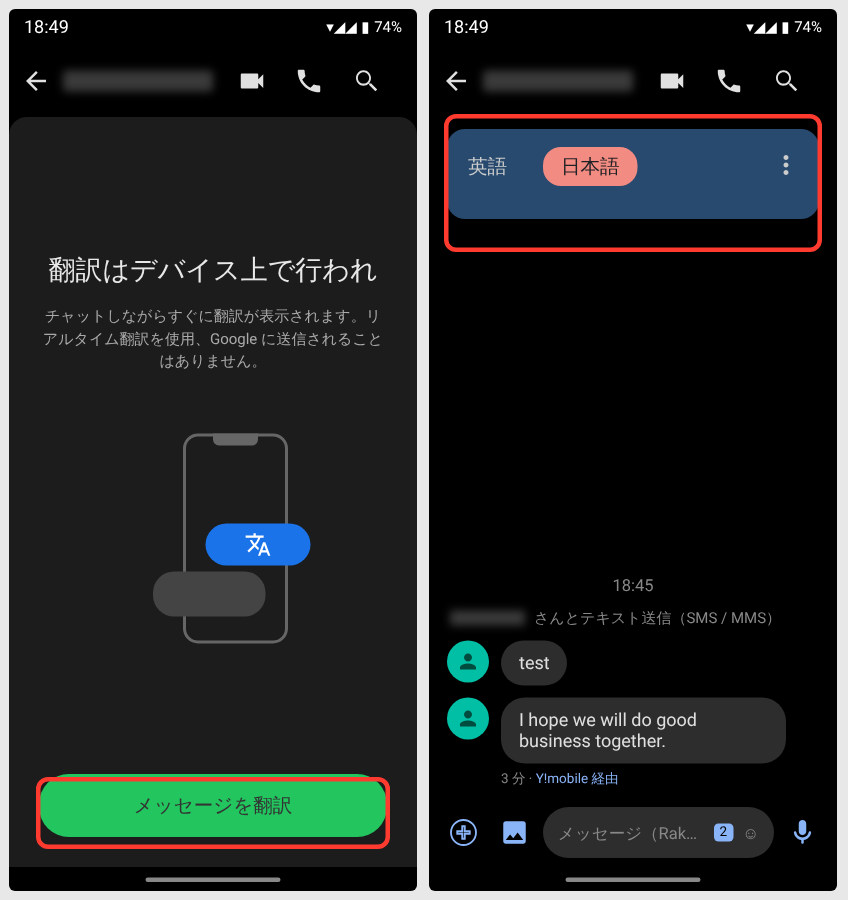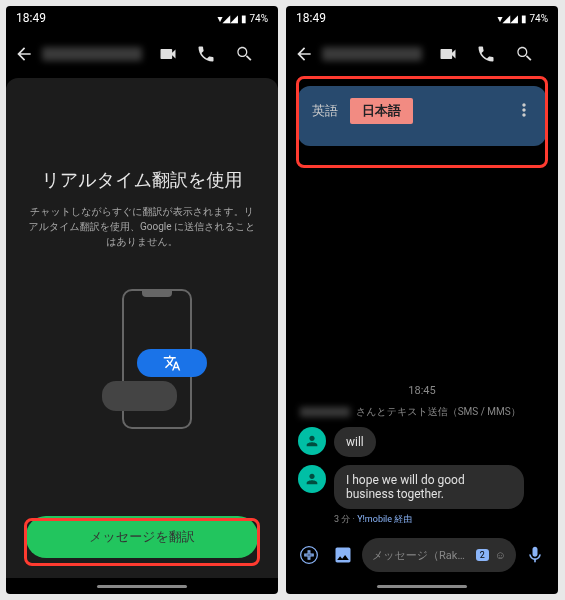--- a/index.html
+++ b/index.html
@@ -25,23 +25,23 @@
 .ill-pill-blue svg { width: 18px; height: 18px; fill: #fff; }
 .ill-pill-grey { position: absolute; left: 50px; top: 102px; width: 75px; height: 30px; background: #444; border-radius: 14px; }
 .translate-btn { background: #22c55e; color: #333; padding: 12px 0; width: 100%; text-align: center; border-radius: 20px; font-size: 13px; cursor: pointer; }
 .redbox-left { position: absolute; left: 18px; bottom: 28px; right: 18px; height: 48px; border: 3px solid #ff3b30; border-radius: 8px; pointer-events: none; }
 .nav-bar { height: 16px; display: flex; justify-content: center; align-items: center; }
 .nav-pill { width: 90px; height: 3px; background: #888; border-radius: 2px; }
 
 
 .chat-area { flex: 1; display: flex; flex-direction: column; position: relative; }
 .translate-card { background: #284a6e; margin: 8px 12px; border-radius: 12px; padding: 12px 14px; position: relative; }
-.lang-row { display: flex; align-items: center; gap: 12px; margin-bottom: 10px; }
+.lang-row { display: flex; align-items: center; gap: 24px; margin-bottom: 10px; }
 .lang-inactive { color: #ccc; font-size: 13px; }
-.lang-active { background: #f28b82; color: #202124; padding: 4px 12px; border-radius: 2px; font-size: 13px; font-weight: bold; }
+.lang-active { background: #f28b82; color: #202124; padding: 4px 12px; border-radius: 12px; font-size: 13px; }
 .lang-menu { position: absolute; right: 10px; top: 12px; color: #ccc; cursor: pointer; }
 .translated-text { color: #e8eaed; font-size: 12px; line-height: 1.6; }
 .redbox-right { position: absolute; left: 10px; top: 70px; right: 10px; height: 92px; border: 3px solid #ff3b30; border-radius: 8px; pointer-events: none; }
 .chat-spacer { flex: 1; }
 .timestamp { text-align: center; color: #888; font-size: 11px; padding: 4px 16px; }
 .sms-info { display: flex; align-items: center; gap: 6px; padding: 4px 14px; color: #888; font-size: 10px; }
 .info-blur { width: 50px; height: 10px; background: #3a3a3a; filter: blur(3px); }
 .msg-row { display: flex; align-items: flex-start; gap: 8px; padding: 4px 12px; }
 .avatar { width: 28px; height: 28px; border-radius: 50%; background: #00bfa5; display: flex; align-items: center; justify-content: center; flex-shrink: 0; }
 .avatar svg { width: 16px; height: 16px; fill: #004d40; }
@@ -93,21 +93,21 @@
           </svg>
         </div>
       <div class="icon-btn">
           <svg viewBox="0 0 24 24">
             <path d="M12 8c1.1 0 2-.9 2-2s-.9-2-2-2-2 .9-2 2 .9 2 2 2zm0 2c-1.1 0-2 .9-2 2s.9 2 2 2 2-.9 2-2-.9-2-2-2zm0 6c-1.1 0-2 .9-2 2s.9 2 2 2 2-.9 2-2-.9-2-2-2z"></path>
           </svg>
         </div>
     </div>
   </div>
   <div class="onboard-content">
-    <div class="onboard-title">リアルタイム翻訳を使用</div>
+    <div class="onboard-title">翻訳はデバイス上で行われ</div>
     <div class="onboard-desc">チャットしながらすぐに翻訳が表示されます。リアルタイム翻訳を使用、Google に送信されることはありません。</div>
     <div class="illustration">
       <div class="ill-phone"></div>
       <div class="ill-notch"></div>
       <div class="ill-pill-blue">
         <svg viewBox="0 0 24 24">
             <path d="M12.87 15.07l-2.54-2.51.03-.03c1.74-1.94 2.98-4.17 3.71-6.53H17V4h-7V2H8v2H1v2h11.17C11.5 7.92 10.44 9.75 9 11.35 8.07 10.32 7.3 9.19 6.69 8h-2c.73 1.63 1.73 3.17 2.98 4.56l-5.09 5.02L4 19l5-5 3.11 3.11.76-2.04zM18.5 10h-2L12 22h2l1.12-3h4.75L21 22h2l-4.5-12zm-2.62 7l1.62-4.33L19.12 17h-3.24z"></path>
           </svg>
       </div>
       <div class="ill-pill-grey"></div>
@@ -179,21 +179,21 @@
     <div class="sms-info">
       <div class="info-blur"></div>
       <span>さんとテキスト送信（SMS / MMS）</span>
     </div>
     <div class="msg-row">
       <div class="avatar">
           <svg viewBox="0 0 24 24">
             <path d="M12 12c2.2 0 4-1.8 4-4s-1.8-4-4-4-4 1.8-4 4 1.8 4 4 4zm0 2c-2.7 0-8 1.3-8 4v2h16v-2c0-2.7-5.3-4-8-4z"></path>
           </svg>
         </div>
-      <div class="msg-bubble">will</div>
+      <div class="msg-bubble">test</div>
     </div>
     <div class="msg-row">
       <div class="avatar">
           <svg viewBox="0 0 24 24">
             <path d="M12 12c2.2 0 4-1.8 4-4s-1.8-4-4-4-4 1.8-4 4 1.8 4 4 4zm0 2c-2.7 0-8 1.3-8 4v2h16v-2c0-2.7-5.3-4-8-4z"></path>
           </svg>
         </div>
       <div class="msg-bubble">I hope we will do good business together.</div>
     </div>
     <div class="msg-meta">

